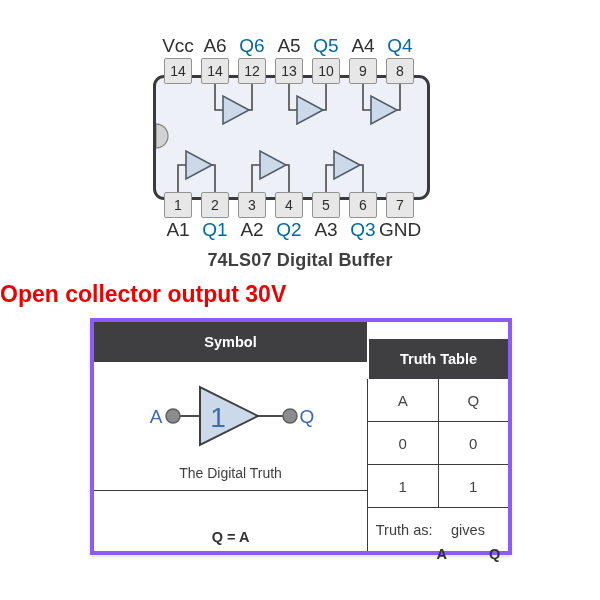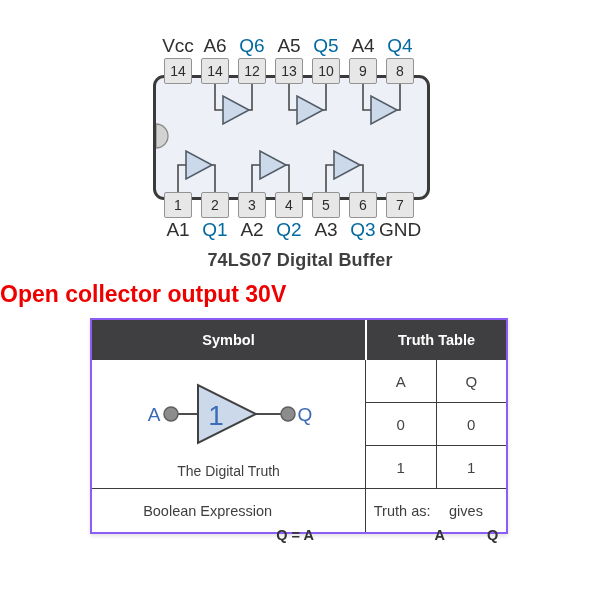--- a/index.html
+++ b/index.html
@@ -38,32 +38,32 @@
 
   
   .ic-title{left:0;right:0;top:250px;text-align:center;
     font-size:18px;font-weight:bold;color:#3f3f3f;letter-spacing:.2px;}
   .warning-heading{left:0;right:0;top:281px;
     font-size:23px;font-weight:bold;color:#ee0000;}
 
   
   .info-table{
     left:90px;top:318px;width:414px;display:flex;box-sizing:content-box;
-    border:2px solid #8b5cf6;background:#fff;
+    border:4px solid #8b5cf6;background:#fff;
     box-shadow:0 2px 4px rgba(0,0,0,.12);
   }
   .sym-col{width:273px;display:flex;flex-direction:column;}
   .truth-col{flex:1;display:flex;flex-direction:column;}
   .col-header{
     height:40px;background:#3f3f41;color:#ffffff;
     display:flex;align-items:center;justify-content:center;
     font-size:14.5px;font-weight:bold;
   }
   .truth-col .tt-row,.truth-col .col-footer{border-left:1px solid #3b3b3b;}
-  .truth-col .col-header{border-left:2px solid #ffffff;}
+  .truth-col .col-header{border-left:2px solid #ffffff;margin-top:17px;}
 
   .symbol-cell{height:128px;display:flex;flex-direction:column;
     align-items:center;justify-content:center;}
   .symbol-cell svg{display:block;}
   .symbol-caption{font-size:14px;color:#3f3f3f;margin-top:1px;}
 
   .col-footer{
     height:43px;border-top:1px solid #3b3b3b;
     display:flex;align-items:center;justify-content:center;
     font-size:14.5px;color:#3f3f3f;white-space:pre;
@@ -170,21 +170,21 @@
         <polygon points="106,15 106,73 164,44" fill="#ccd9ea" stroke="#3f3f3f" stroke-width="2"></polygon>
         <circle cx="79" cy="44" r="7" fill="#8c8c8c" stroke="#5f5f5f" stroke-width="1.5"></circle>
         <circle cx="196" cy="44" r="7" fill="#8c8c8c" stroke="#5f5f5f" stroke-width="1.5"></circle>
         <text x="62" y="44" text-anchor="middle" dominant-baseline="central" font-size="19" fill="#3b6ab5">A</text>
         <text x="124" y="45" text-anchor="middle" dominant-baseline="central" font-size="28" fill="#3c6cb4">1</text>
         <text x="213" y="44" text-anchor="middle" dominant-baseline="central" font-size="19" fill="#3b6ab5">Q</text>
       </svg>
       <div class="symbol-caption">The Digital Truth</div>
     </div>
 
-    <div class="col-footer"><span>Boolean Expression </span><b>Q = A</b></div>
+    <div class="col-footer"><b>Q = A</b></div>
   </div>
 
   <div class="truth-col">
     <div class="col-header">Truth Table</div>
 
     <div class="tt-row">
       <div class="tt-cell first">A</div>
       <div class="tt-cell">Q</div>
     </div>
     <div class="tt-row">

